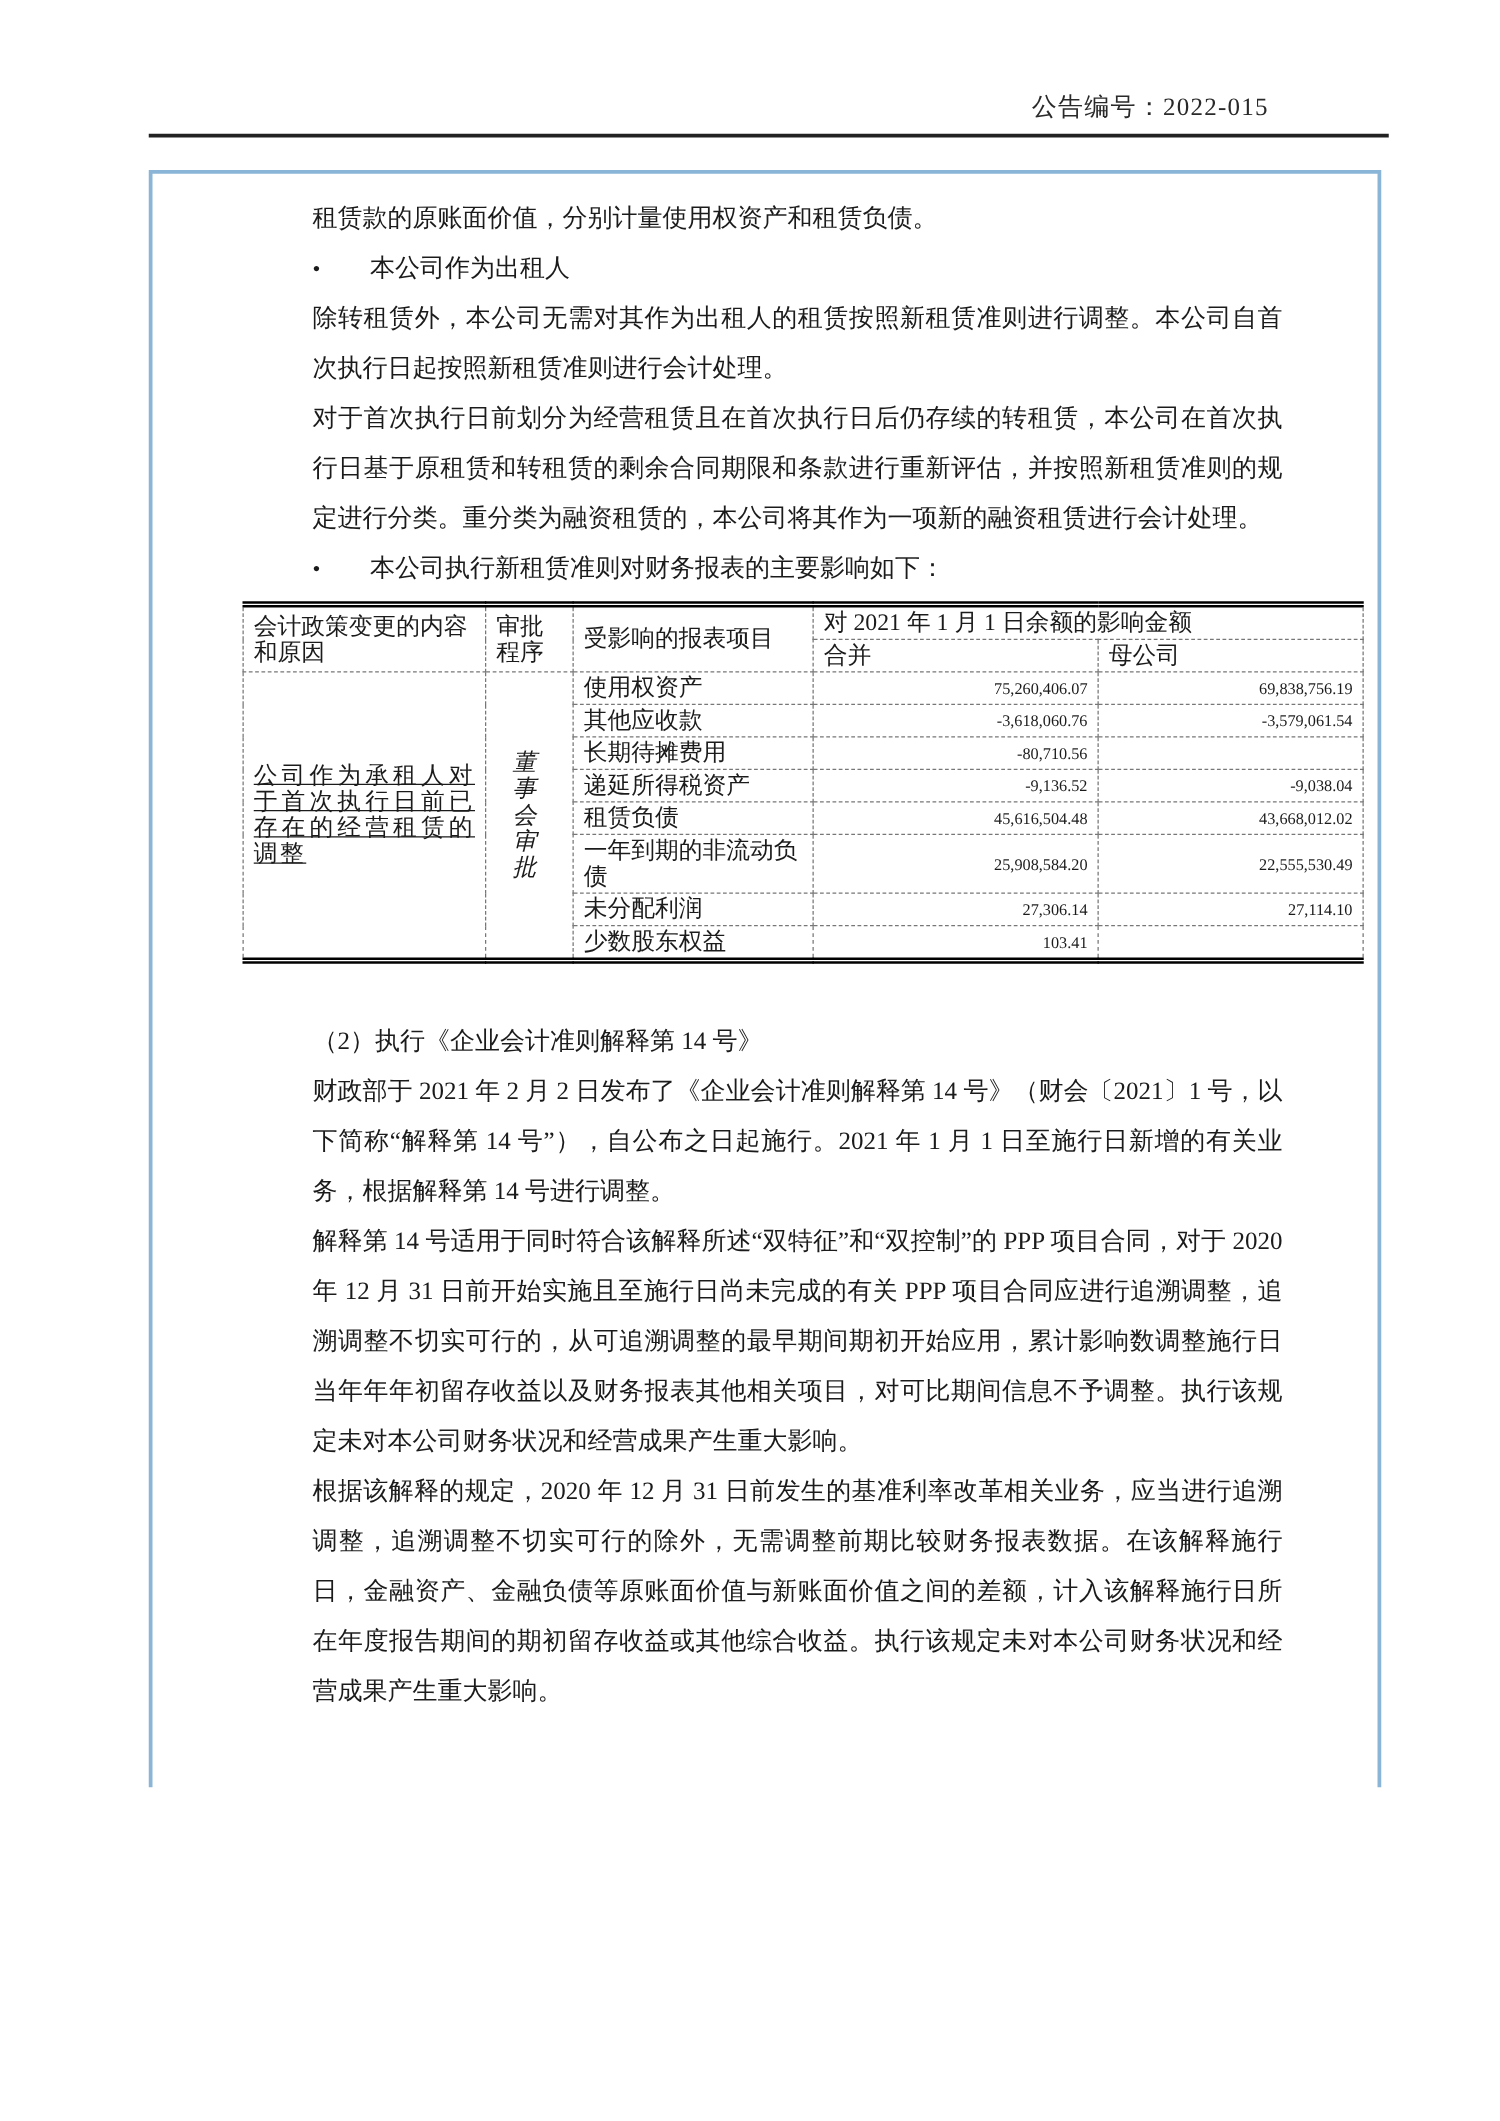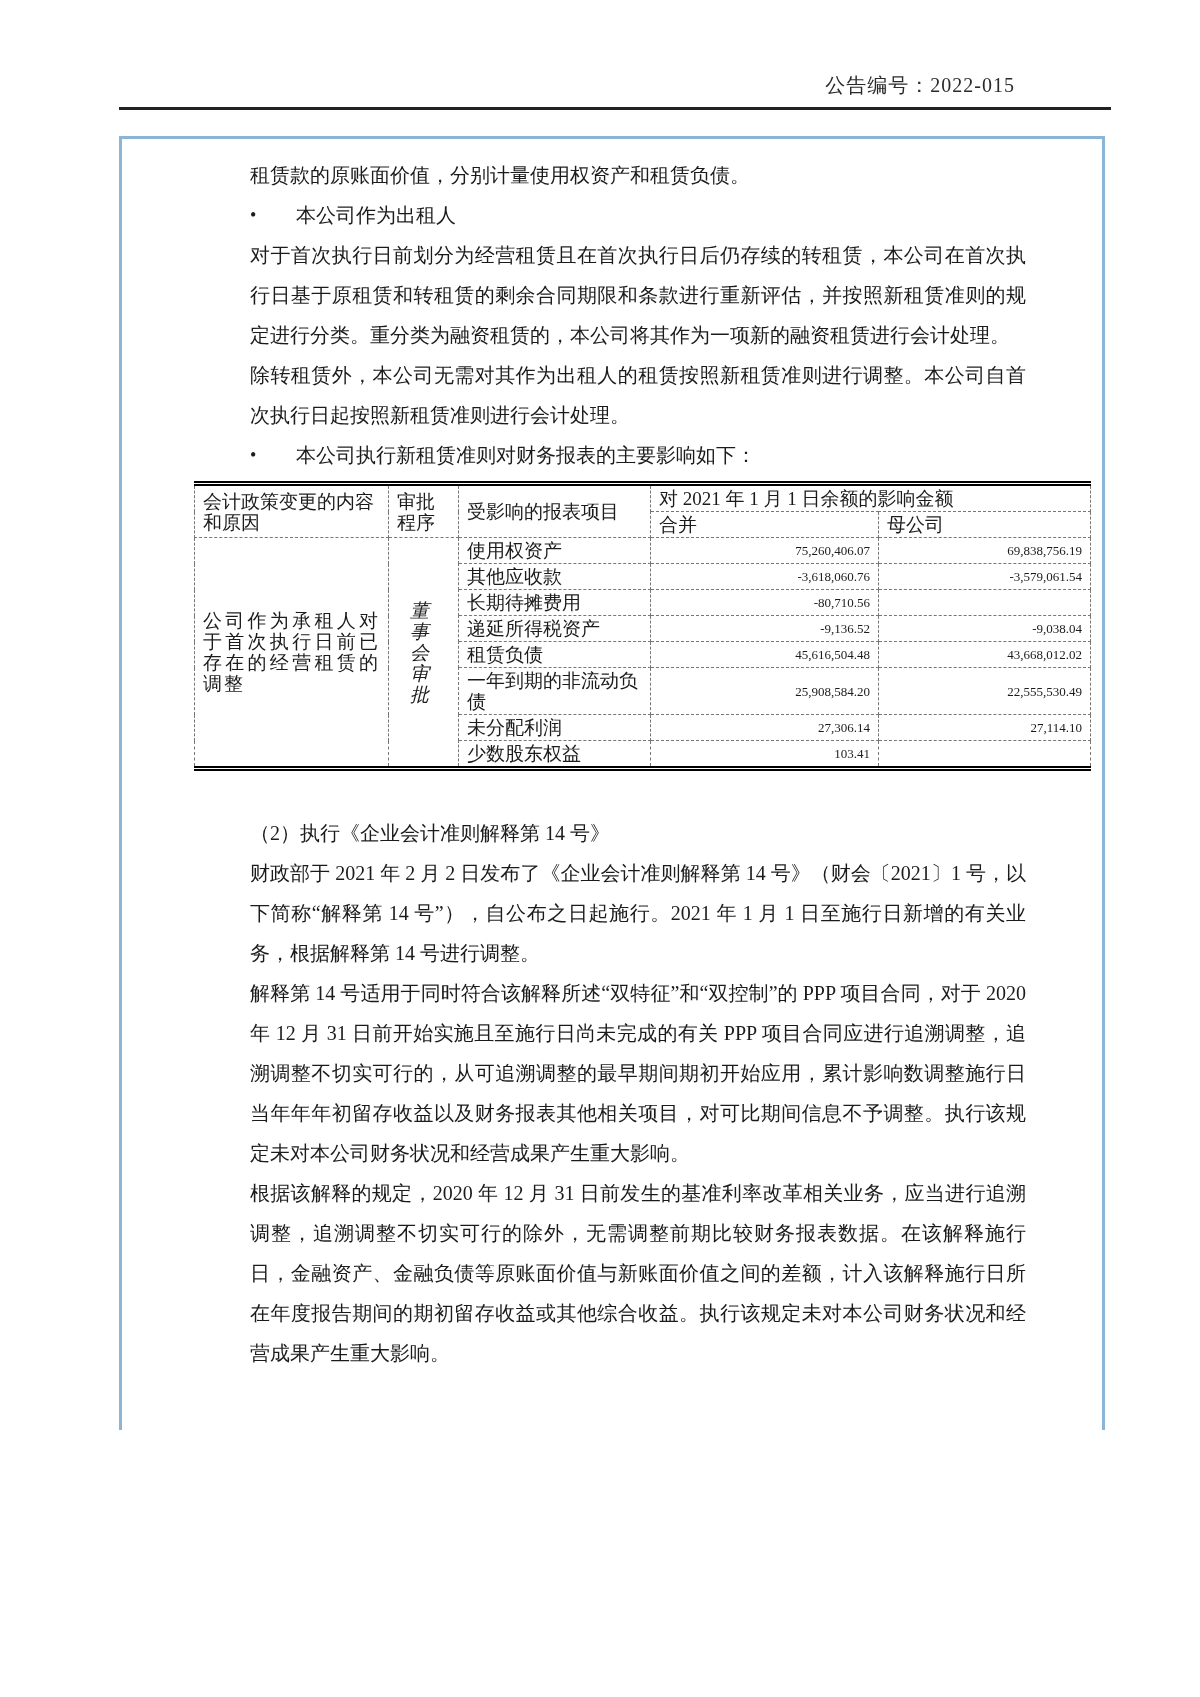--- a/index.html
+++ b/index.html
@@ -46,21 +46,21 @@
     border:1px dashed #777;
     padding:2px 8px;
     line-height:21px;
     font-weight:normal;
     vertical-align:middle;
     overflow:hidden;
   }
   table.impact th { text-align:left; }
   td.change-cell {
     text-align:justify; text-justify:inter-ideograph;
-    letter-spacing:2px; padding:4px 10px; line-height:26px;
+    letter-spacing:2px; padding:4px 10px; line-height:26px;text-decoration:underline;
   }
   td.approval-cell {
     text-align:center; letter-spacing:8px; line-height:28px; padding:2px 1px;font-style:italic;
   }
   td.item { text-align:left; padding-left:10px; }
   td.num { text-align:right; padding-right:12px; font-size:13px; }
   .section-heading { margin-top:42px; }
   .sub-heading { margin-top:0; }
 </style>
 </head>
@@ -73,22 +73,22 @@
 
   <div class="content-box">
 
     <p class="para">租赁款的原账面价值，分别计量使用权资产和租赁负债。</p>
 
     <div class="bullet-row">
       <span class="dot">•</span>
       <span>本公司作为出租人</span>
     </div>
 
+    <p class="para">除转租赁外，本公司无需对其作为出租人的租赁按照新租赁准则进行调整。本公司自首次执行日起按照新租赁准则进行会计处理。</p>
     <p class="para">对于首次执行日前划分为经营租赁且在首次执行日后仍存续的转租赁，本公司在首次执行日基于原租赁和转租赁的剩余合同期限和条款进行重新评估，并按照新租赁准则的规定进行分类。重分类为融资租赁的，本公司将其作为一项新的融资租赁进行会计处理。</p>
-    <p class="para">除转租赁外，本公司无需对其作为出租人的租赁按照新租赁准则进行调整。本公司自首次执行日起按照新租赁准则进行会计处理。</p>
 
     <div class="bullet-row">
       <span class="dot">•</span>
       <span>本公司执行新租赁准则对财务报表的主要影响如下：</span>
     </div>
 
     <table class="impact">
       <colgroup>
         <col style="width:194px">
           <col style="width:70px">

